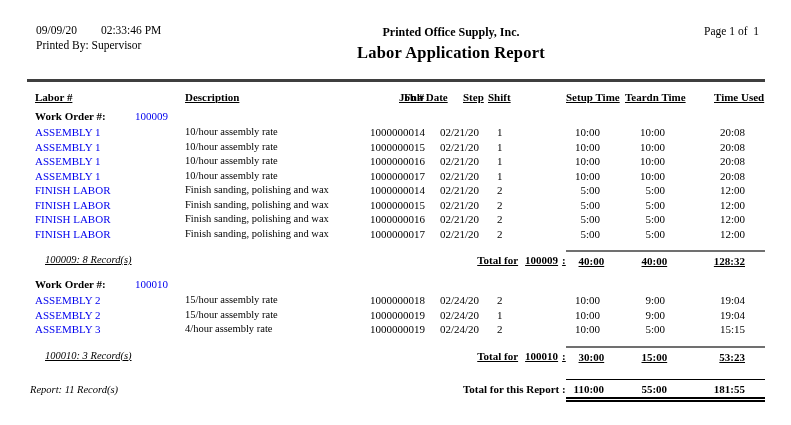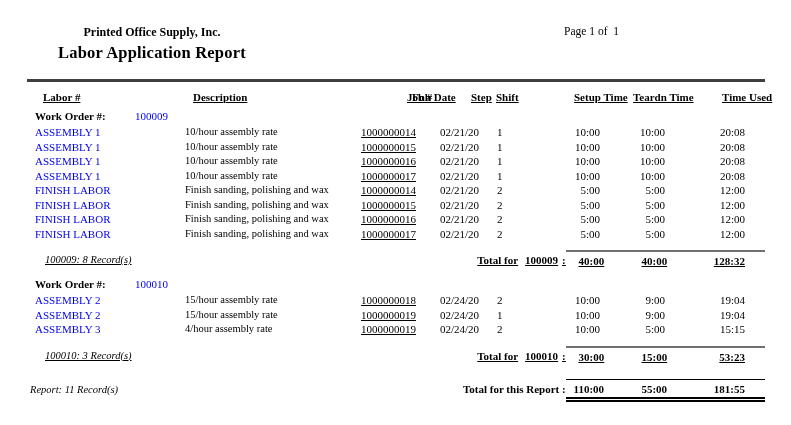--- a/index.html
+++ b/index.html
@@ -13,34 +13,34 @@
   .hdr{display:grid;grid-template-columns:250px 1fr 140px;}
   .hdr-left{padding-left:9px;font-size:11.5px;}
   .hdr-left .time{margin-left:24px;}
   .printed{margin-top:3px;}
   .hdr-center{text-align:center;}
   .company{font-size:12px;font-weight:bold;padding-top:1px;}
   .title{font-size:16.5px;font-weight:bold;margin-top:3px;letter-spacing:.2px;}
   .hdr-right{font-size:11.5px;text-align:right;padding-right:6px;padding-top:1px;white-space:pre;}
   .rule{border-top:3px solid var(--rule-dark,#3f3f3f);margin-top:16px;}
   
-  .colhead{position:relative;height:19px;margin-top:7px;font-size:11px;font-weight:bold;margin-left:8px;}
+  .colhead{position:relative;height:19px;margin-top:7px;font-size:11px;font-weight:bold;}
   .colhead span{position:absolute;top:2px;text-decoration:underline;white-space:nowrap;}
   .ch-labor{left:8px;} .ch-desc{left:158px;} .ch-job{left:372px;} .ch-fnh{left:377px;}
   .ch-step{left:436px;} .ch-shift{left:461px;} .ch-setup{left:539px;}
   .ch-teardn{left:598px;} .ch-time{left:687px;text-align:right;}
   
   .wo-row{display:flex;height:17px;line-height:17px;font-size:11px;}
   .wo-label{width:108px;padding-left:8px;font-weight:bold;box-sizing:border-box;}
   .wo-num{color:var(--link-blue,#0000ee);}
   .row{display:flex;height:14.5px;line-height:14.5px;font-size:11px;}
   .c{box-sizing:border-box;white-space:nowrap;overflow:hidden;}
   .c-labor{width:151px;padding-left:8px;color:var(--link-blue,#0000ee);}
   .c-desc{width:174px;padding-left:7px;font-size:10.5px;}
-  .c-job{width:76px;text-align:center;padding-right:3px;text-decoration:underline;}
+  .c-job{width:76px;text-align:right;padding-right:3px;}
   .c-fnh{width:58px;padding-left:12px;}
   .c-step{width:26px;padding-left:11px;}
   .c-shift{width:48px;}
   .c-setup{width:53px;text-align:right;padding-right:13px;box-sizing:border-box;white-space:nowrap;}
   .c-teardn{width:77px;text-align:right;padding-right:25px;box-sizing:border-box;white-space:nowrap;}
   .c-time{width:75px;text-align:right;padding-right:20px;box-sizing:border-box;white-space:nowrap;}
   
   .total-row{display:flex;margin-top:9px;margin-bottom:9px;font-size:11px;text-decoration:underline;}
   .t-records{width:280px;padding-left:18px;box-sizing:border-box;font-style:italic;font-size:10.5px;padding-top:4px;}
   .t-label{width:280px;box-sizing:border-box;text-align:right;font-weight:bold;padding-top:4px;}
@@ -51,20 +51,26 @@
   .rep-records{width:280px;padding-left:3px;box-sizing:border-box;font-style:italic;font-size:10.5px;padding-top:5px;}
   .rep-label{width:280px;box-sizing:border-box;text-align:right;font-weight:bold;font-size:11px;padding-top:4px;}
   .rep-val{font-weight:bold;border-top:1px solid #000;border-bottom:5px double #000;padding-top:3px;padding-bottom:2px;text-align:right;}
 </style>
 </head>
 <body>
 
 <div class="report">
 
   <div class="hdr">
+    <div class="hdr-left">
+      <div>
+        <span>09/09/20</span><span class="time">02:33:46 PM</span>
+      </div>
+      <div class="printed">Printed By: Supervisor</div>
+    </div>
     <div class="hdr-center">
       <div class="company">Printed Office Supply, Inc.</div>
       <div class="title">Labor Application Report</div>
     </div>
     <div class="hdr-right">Page 1 of  1</div>
   </div>
 
   <div class="rule"></div>
 
   <div class="colhead">

